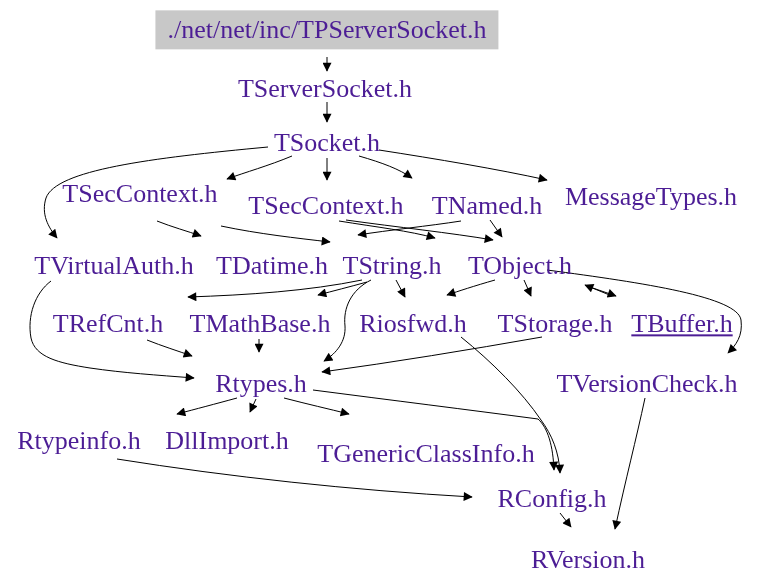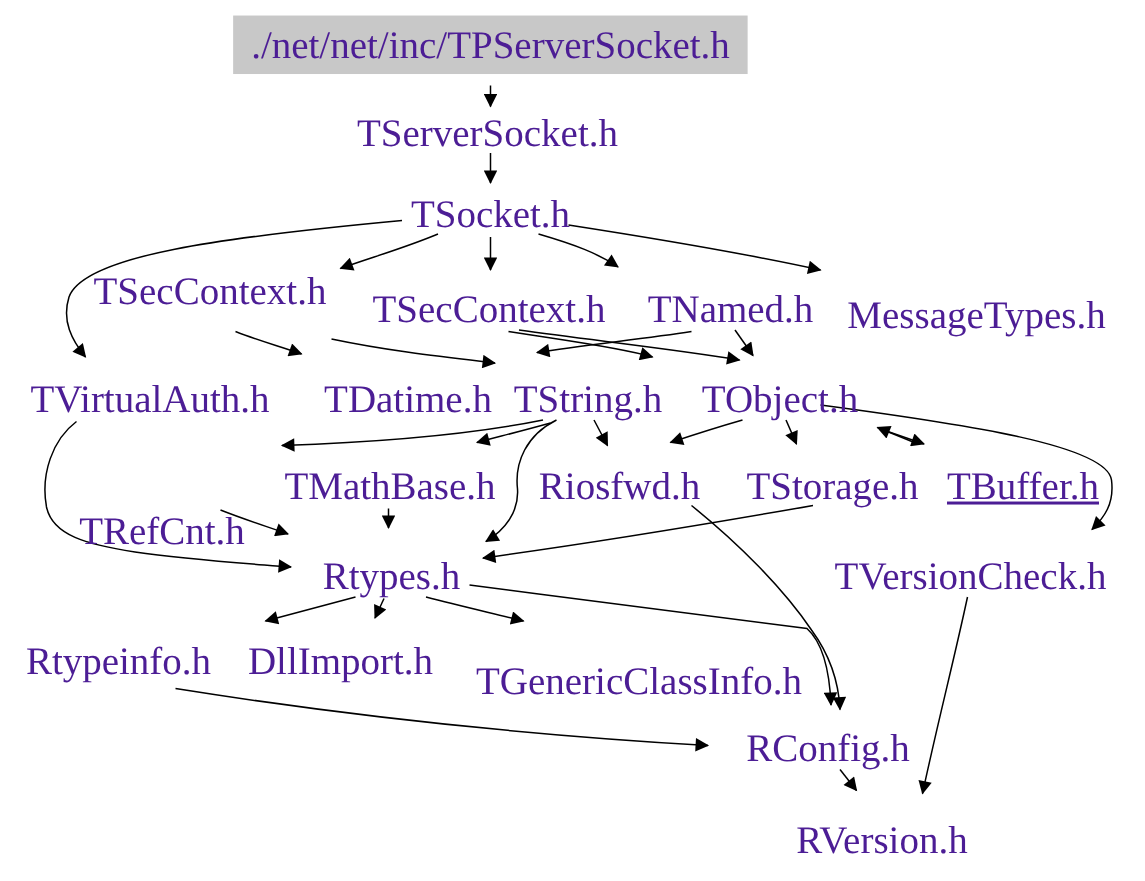--- a/index.html
+++ b/index.html
@@ -73,26 +73,26 @@
         <path d="M645,398 C636,440 626,478 615,529" class="edge" marker-end="url(#arrow)"></path>
       </g>
   </svg>
   <div>
       <div class="node root" style="left: 327px; top: 30px;">./net/net/inc/TPServerSocket.h</div>
       <div class="node" style="left: 325px; top: 89px;">TServerSocket.h</div>
       <div class="node" style="left: 327px; top: 143px;">TSocket.h</div>
       <div class="node" style="left: 140px; top: 194px;">TSecContext.h</div>
       <div class="node" style="left: 326px; top: 206px;">TSecContext.h</div>
       <div class="node" style="left: 487px; top: 206px;">TNamed.h</div>
-      <div class="node" style="left: 651px; top: 210px;">MessageTypes.h</div>
-      <div class="node" style="left: 100px; top: 266px; text-align: right;">TVirtualAuth.h</div>
+      <div class="node" style="left: 651px; top: 197px;">MessageTypes.h</div>
+      <div class="node" style="left: 114px; top: 266px; text-align: right;">TVirtualAuth.h</div>
       <div class="node" style="left: 272px; top: 266px;">TDatime.h</div>
       <div class="node" style="left: 392px; top: 266px;">TString.h</div>
       <div class="node" style="left: 520px; top: 266px;">TObject.h</div>
-      <div class="node" style="left: 108px; top: 324px; margin-top: 30px;">TRefCnt.h</div>
+      <div class="node" style="left: 108px; top: 324px;">TRefCnt.h</div>
       <div class="node" style="left: 260px; top: 324px;">TMathBase.h</div>
       <div class="node" style="left: 413px; top: 324px;">Riosfwd.h</div>
       <div class="node" style="left: 555px; top: 324px;">TStorage.h</div>
       <div class="node" style="left: 682px; top: 324px; text-decoration: underline;">TBuffer.h</div>
       <div class="node" style="left: 261px; top: 384px;">Rtypes.h</div>
       <div class="node" style="left: 647px; top: 384px;">TVersionCheck.h</div>
       <div class="node" style="left: 79px; top: 441px;">Rtypeinfo.h</div>
       <div class="node" style="left: 227px; top: 441px;">DllImport.h</div>
       <div class="node" style="left: 426px; top: 441px; margin-top: 13px;">TGenericClassInfo.h</div>
       <div class="node" style="left: 552px; top: 499px;">RConfig.h</div>

